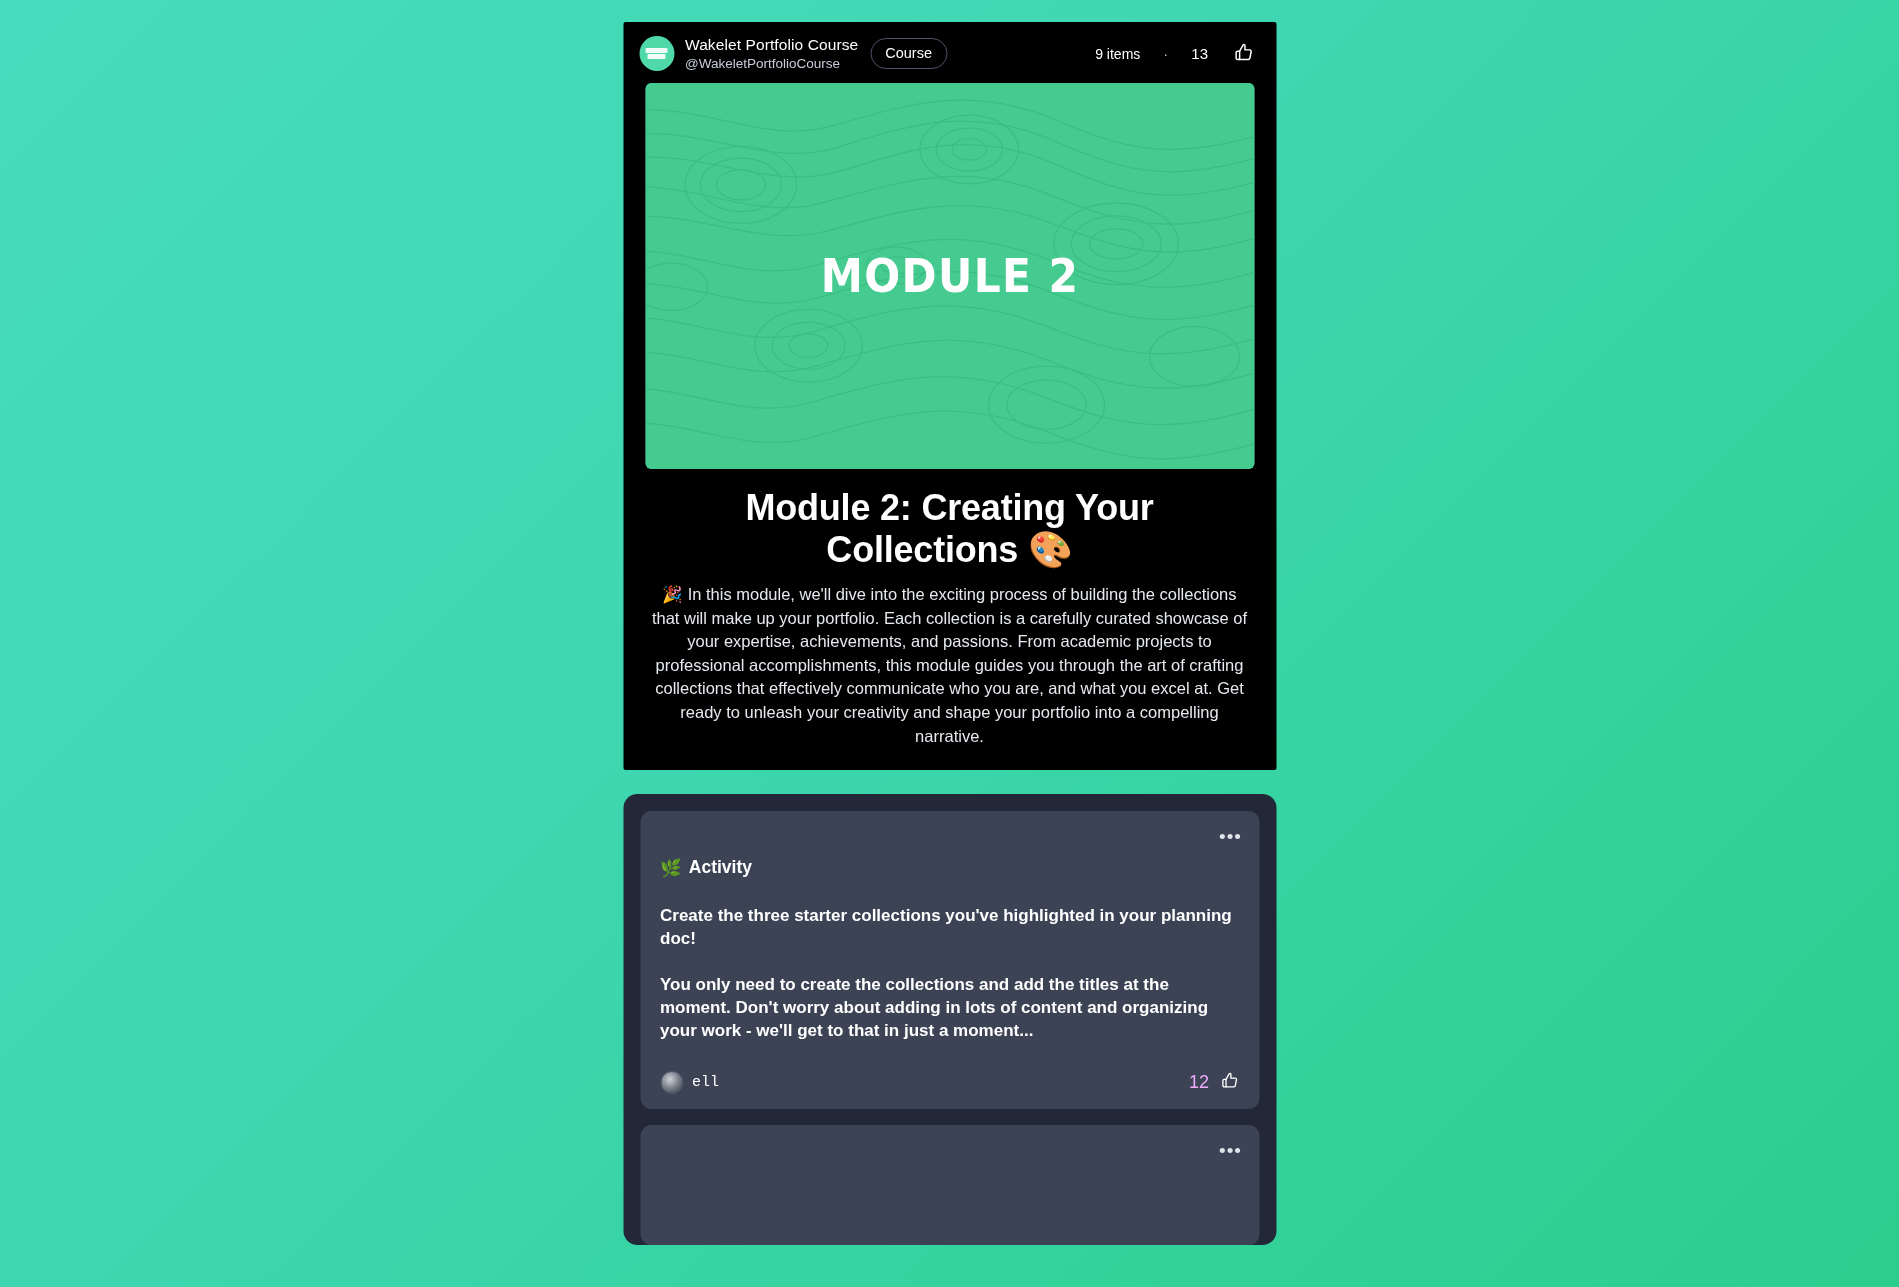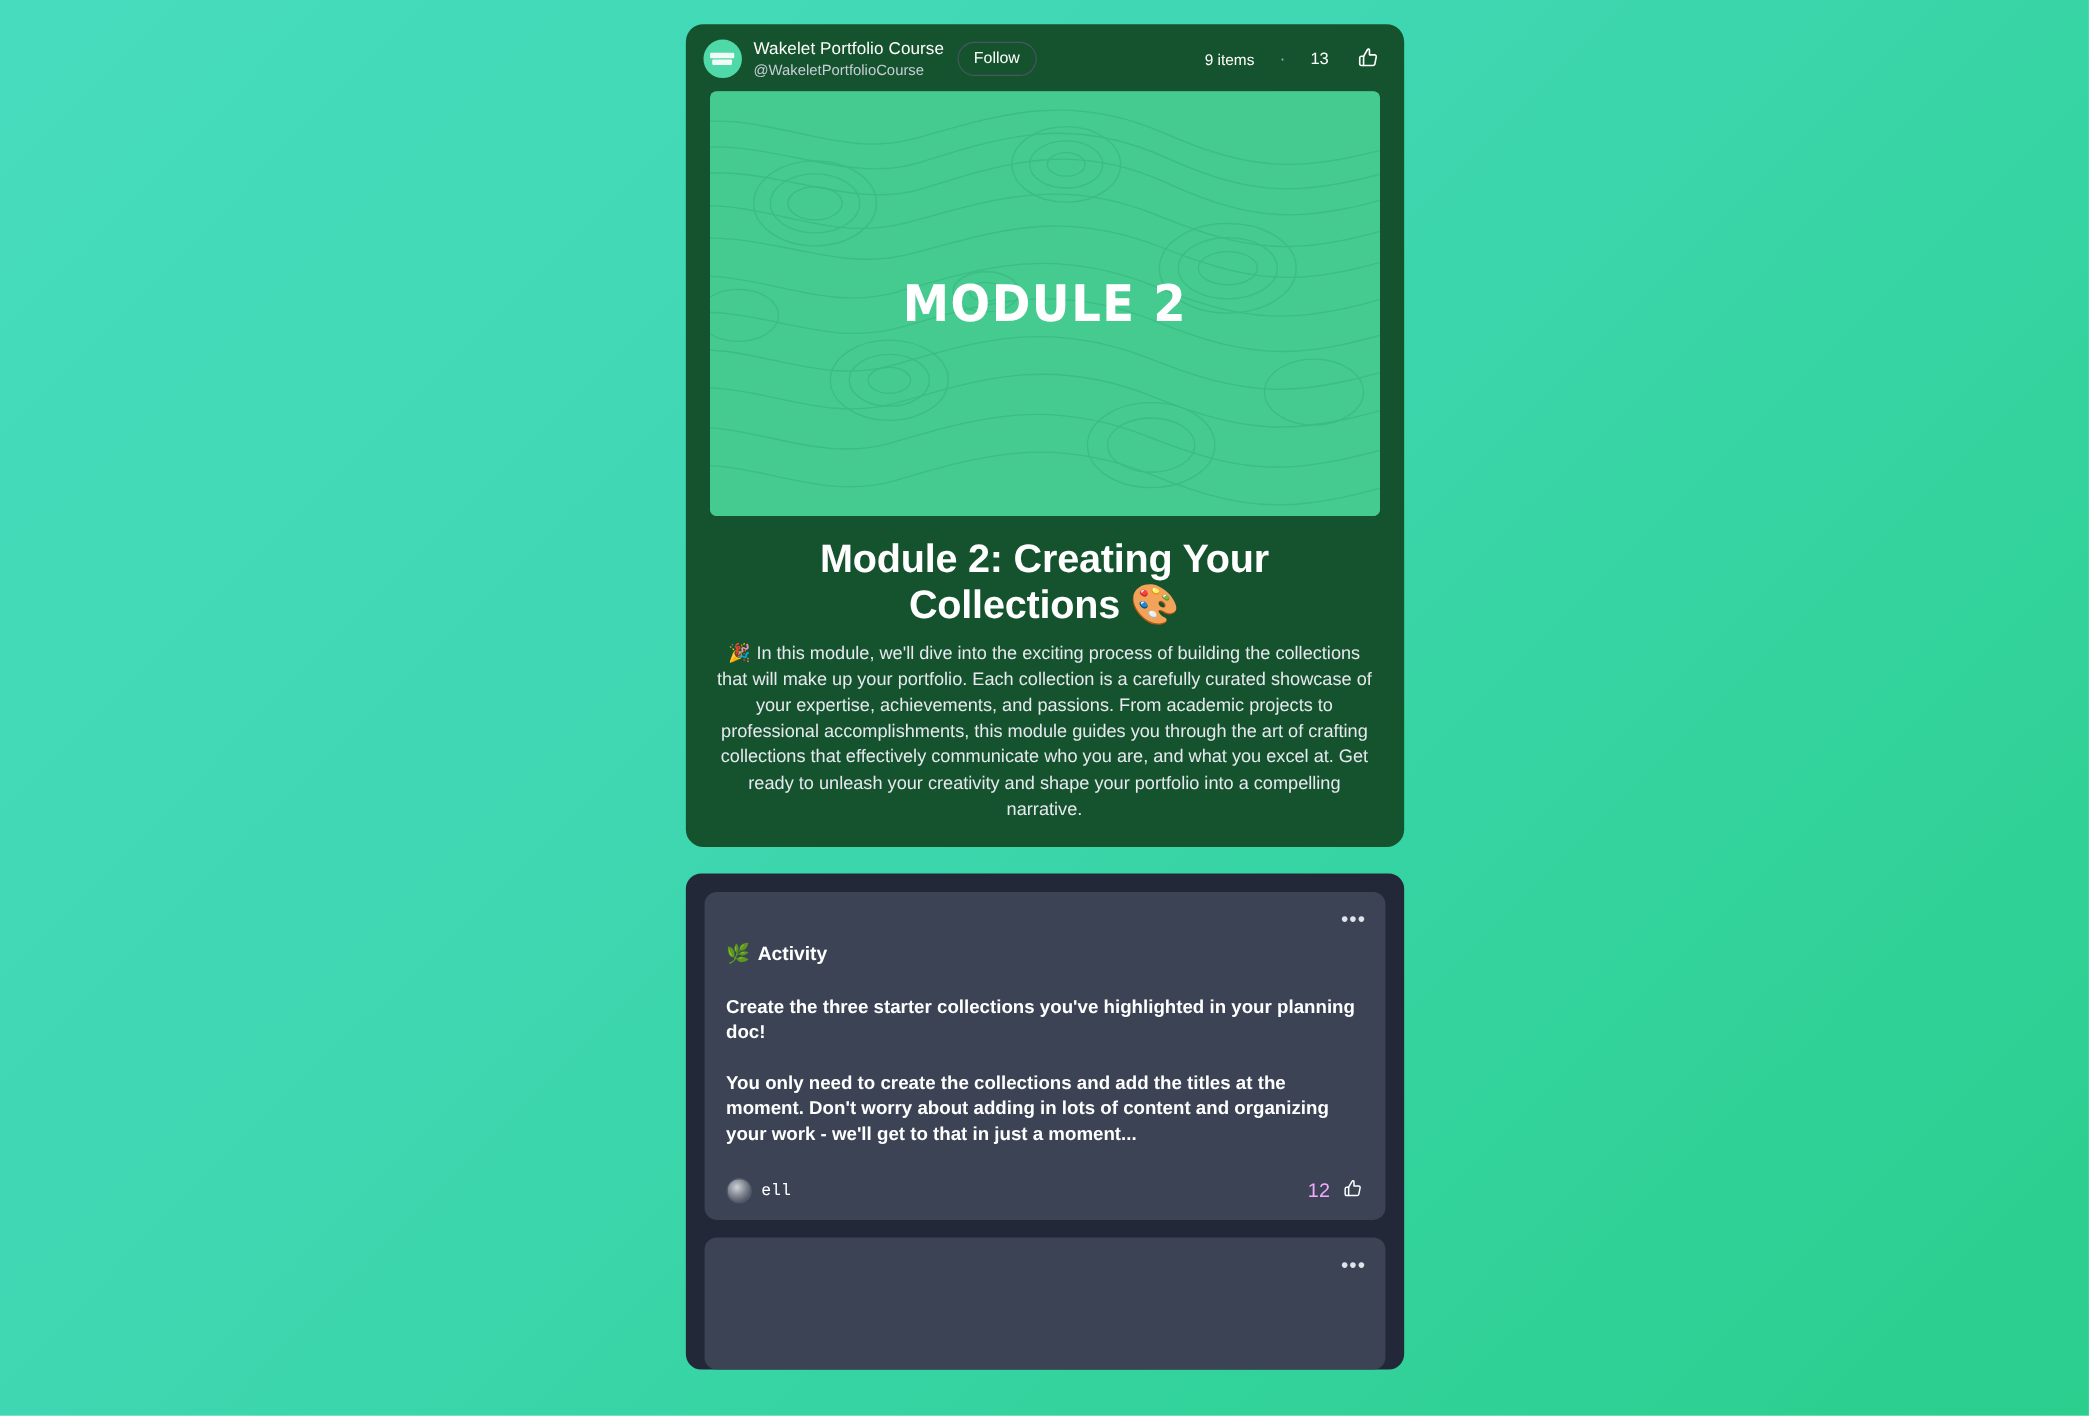--- a/index.html
+++ b/index.html
@@ -20,22 +20,22 @@
   #feed {
     position: absolute;
     left: 50%;
     transform: translateX(-50%);
     top: 0;
     width: 653px;
   }
 
   
   .collection-card {
-    background: #14532d;
-    border-radius: 16px;
+    background: #000000;
+    border-radius: 2px;
     margin-top: 22px;
     padding: 0 0 22px 0;
     overflow: hidden;
   }
 
   .card-header {
     display: flex;
     align-items: center;
     padding: 14px 22px 12px 16px;
     gap: 0;
@@ -250,21 +250,21 @@
           <i></i>
             <i></i>
         </span>
       </div>
 
       <div class="identity">
         <span class="acct-name">Wakelet Portfolio Course</span>
         <span class="acct-handle">@WakeletPortfolioCourse</span>
       </div>
 
-      <button class="follow-btn">Follow</button>
+      <button class="follow-btn">Course</button>
 
       <div class="header-stats">
         <span>9 items</span>
         <span class="stat-dot">·</span>
         <span class="stat-likes">13</span>
         <span class="thumb-icon">
           <svg width="21" height="21" viewBox="0 0 24 24" fill="none" stroke="#ffffff" stroke-width="1.7" stroke-linecap="round" stroke-linejoin="round">
             <path d="M7 10.5v9.5H4.6A1.6 1.6 0 0 1 3 18.4v-6.3a1.6 1.6 0 0 1 1.6-1.6H7z"></path>
             <path d="M7 10.5l4.1-7.1a1.1 1.1 0 0 1 2 .55V9h5.3a1.8 1.8 0 0 1 1.76 2.17l-1.3 6.4A2.2 2.2 0 0 1 16.7 20H7"></path>
           </svg>

